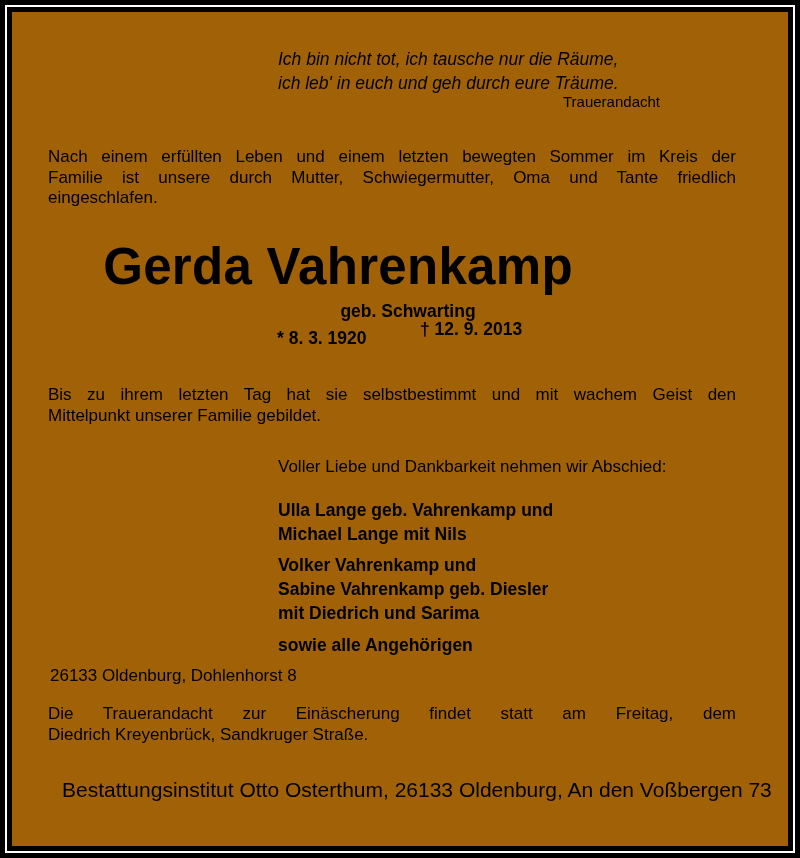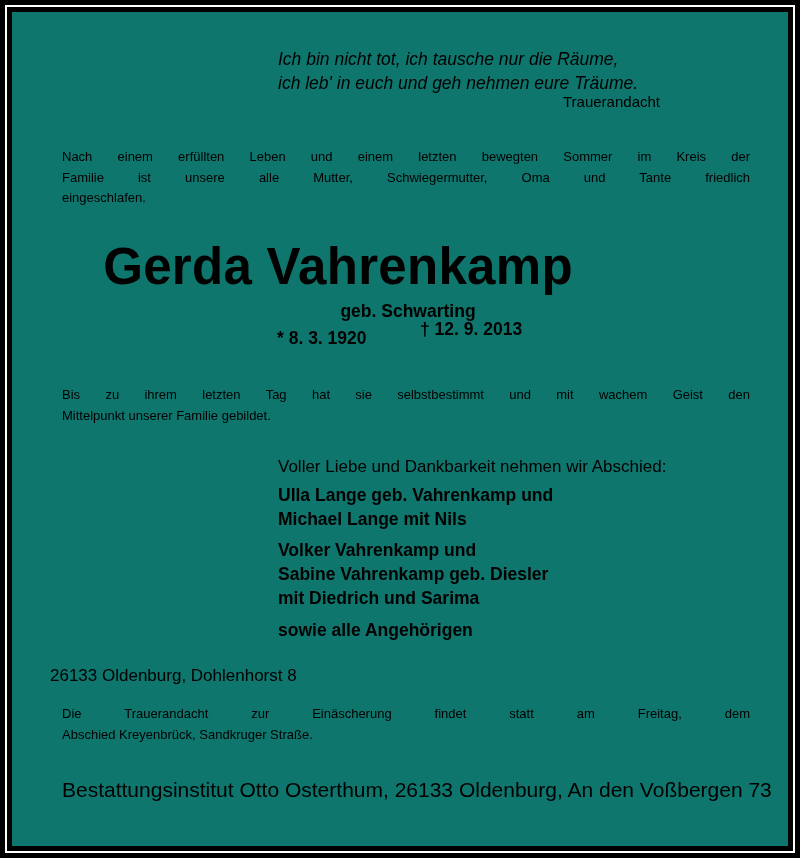--- a/index.html
+++ b/index.html
@@ -1,57 +1,57 @@
 <!DOCTYPE html>
 <html><head>
   <meta charset="utf-8">
   <style>
     html, body { margin: 0; padding: 0; background: #ffffff; }
     body { width: 800px; height: 858px; position: relative; overflow: hidden; font-family: "Liberation Sans", sans-serif; color: #000; }
     .frame-outer { position: absolute; left: 0; top: 0; width: 800px; height: 858px; background: #000; box-sizing: border-box; }
     .frame-gap { position: absolute; left: 5px; top: 5px; right: 5px; bottom: 5px; background: #fff; }
     .frame-inner { position: absolute; left: 7px; top: 7px; right: 7px; bottom: 7px; background: #000; }
-    .page { position: absolute; left: 12px; top: 12px; right: 12px; bottom: 12px; background: #0f766e; }
+    .page { position: absolute; left: 12px; top: 12px; right: 12px; bottom: 12px; background: #a16207; }
 
     .abs { position: absolute; white-space: nowrap; }
     .quote { left: 266px; top: 35px; font-style: italic; font-size: 17.5px; line-height: 24px; }
     .quote-author { left: 538px; top: 81px; font-size: 15px; line-height: 18px; width: 110px; text-align: right; }
 
-    .para { position: absolute; left: 50px; width: 688px; font-size: 13px; line-height: 20.5px; text-align: justify; white-space: normal; }
+    .para { position: absolute; left: 36px; width: 688px; font-size: 17px; line-height: 20.5px; text-align: justify; white-space: normal; }
     .para .line { display: block; text-align: justify; text-align-last: justify; }
     .para .line.last { text-align-last: left; }
 
     .name { left: 0; width: 652px; top: 226px; text-align: center; font-weight: bold; font-size: 51px; line-height: 58px; letter-spacing: 0.3px; }
     .maiden { left: 0; width: 792px; top: 289px; text-align: center; font-weight: bold; font-size: 17.5px; line-height: 20px; }
     .born { left: 265px; top: 316px; font-weight: bold; font-size: 17.5px; line-height: 20px; }
     .died { left: 408px; top: 307px; font-weight: bold; font-size: 17.5px; line-height: 20px; }
 
     .farewell { left: 266px; top: 445px; font-size: 17px; line-height: 20px; }
-    .family { left: 266px; font-weight: bold; font-size: 17.5px; line-height: 24px; }
+    .family { left: 266px; font-weight: bold; font-size: 17.5px; line-height: 24px; margin-top: 15px; }
     .address { left: 38px; top: 654px; font-size: 17px; line-height: 20px; }
     .undertaker { left: 50px; top: 768px; font-size: 21px; line-height: 20px; }
   </style>
 </head>
 <body>
 
 <div class="frame-outer"></div>
 <div class="frame-gap"></div>
 <div class="frame-inner"></div>
 
 <div class="page">
 
   <div class="abs quote">
     <div>Ich bin nicht tot, ich tausche nur die Räume,</div>
-    <div>ich leb' in euch und geh nehmen eure Träume.</div>
+    <div>ich leb' in euch und geh durch eure Träume.</div>
   </div>
   <div class="abs quote-author">Trauerandacht</div>
 
   <div class="para" style="top:135px;">
     <span class="line">Nach einem erfüllten Leben und einem letzten bewegten Sommer im Kreis der</span>
-    <span class="line">Familie ist unsere alle Mutter, Schwiegermutter, Oma und Tante friedlich</span>
+    <span class="line">Familie ist unsere durch Mutter, Schwiegermutter, Oma und Tante friedlich</span>
     <span class="line last">eingeschlafen.</span>
   </div>
 
   <div class="abs name">Gerda Vahrenkamp</div>
   <div class="abs maiden">geb. Schwarting</div>
   <div class="abs born">* 8. 3. 1920</div>
   <div class="abs died">† 12. 9. 2013</div>
 
   <div class="para" style="top:373px;">
     <span class="line">Bis zu ihrem letzten Tag hat sie selbstbestimmt und mit wachem Geist den</span>
@@ -72,17 +72,17 @@
   </div>
 
   <div class="abs family" style="top:606px;">
     <div>sowie alle Angehörigen</div>
   </div>
 
   <div class="abs address">26133 Oldenburg, Dohlenhorst 8</div>
 
   <div class="para" style="top:692px;">
     <span class="line">Die Trauerandacht zur Einäscherung findet statt am Freitag, dem</span>
-    <span class="line last">Abschied Kreyenbrück, Sandkruger Straße.</span>
+    <span class="line last">Diedrich Kreyenbrück, Sandkruger Straße.</span>
   </div>
 
   <div class="abs undertaker">Bestattungsinstitut Otto Osterthum, 26133 Oldenburg, An den Voßbergen 73</div>
 </div>
 
 </body></html>

